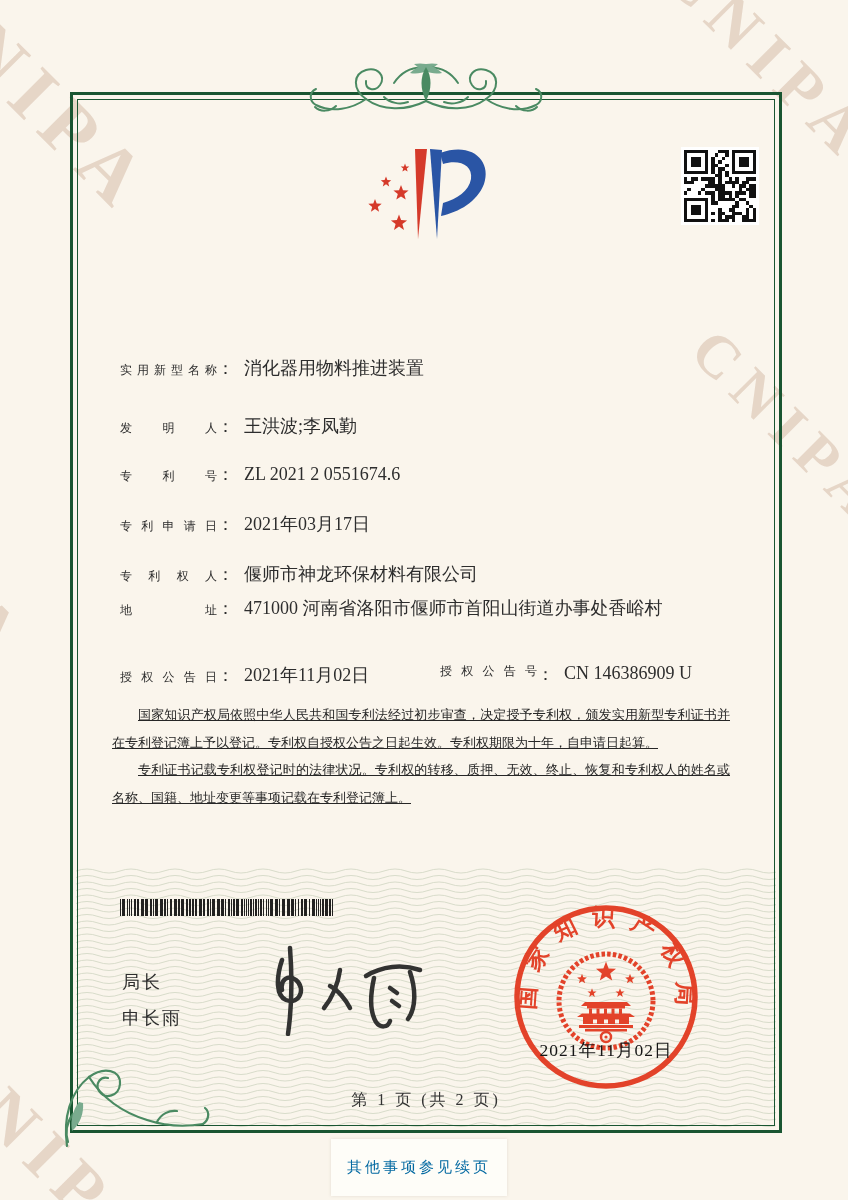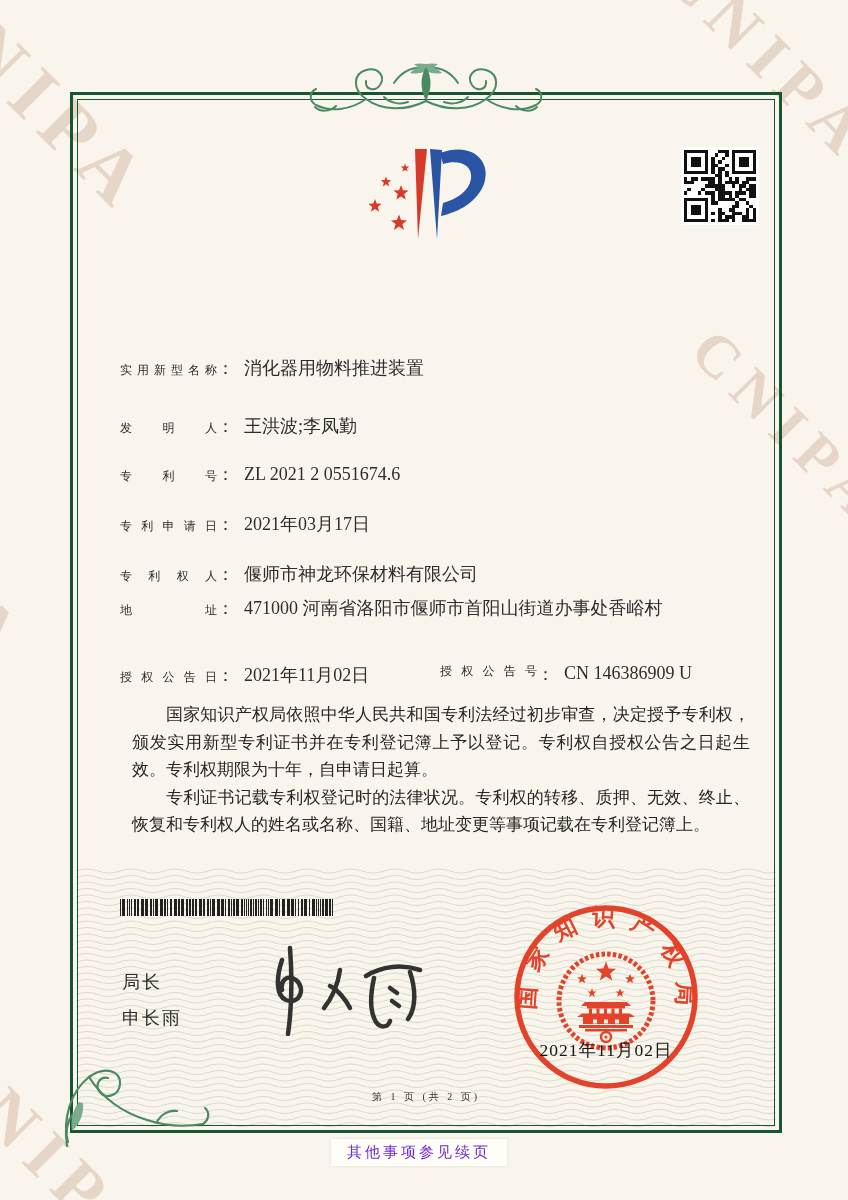--- a/index.html
+++ b/index.html
@@ -24,35 +24,35 @@
   .frow{position:absolute;left:0;display:flex;align-items:baseline;white-space:nowrap;}
   .frow:nth-of-type(1){top:4px;}  .frow:nth-of-type(2){top:62px;}
   .frow:nth-of-type(3){top:111px;}.frow:nth-of-type(4){top:160px;}
   .frow:nth-of-type(5){top:210px;}.frow:nth-of-type(6){top:244px;}
   .frow:nth-of-type(7){top:311px;}
   .flabel{display:inline-block;width:97px;text-align:justify;text-align-last:justify;
           font-size:12px;}
   .fcolon{font-size:17px;}
   .fvalue{margin-left:10px;}
   .gaz{position:absolute;left:320px;display:flex;align-items:flex-start;white-space:nowrap;}
-  .para{position:absolute;left:132px;top:701px;width:618px;font-size:17px;line-height:27.5px;
-        color:#262626;z-index:4;text-align:justify;}
+  .para{position:absolute;left:112px;top:701px;width:618px;font-size:13px;line-height:27.5px;
+        color:#262626;z-index:4;text-align:justify;text-decoration:underline;}
   .para p{margin:0;text-indent:2em;}
   #barcode{position:absolute;left:120px;top:899px;height:17px;display:flex;z-index:4;}
   #barcode div{background:#222120;flex:none;height:100%;}
   .officer-title{position:absolute;left:122px;top:970px;font-size:18px;letter-spacing:2px;z-index:4;}
   .officer-name{position:absolute;left:122px;top:1006px;font-size:18px;letter-spacing:2px;z-index:4;}
   .sig{position:absolute;left:252px;top:944px;z-index:4;}
   .seal{position:absolute;left:511px;top:902px;z-index:5;}
   .seal-date{position:absolute;left:511px;top:1038px;width:190px;text-align:center;font-size:17.5px;
              letter-spacing:1px;color:#161616;z-index:6;}
-  .page-info{position:absolute;left:70px;top:1090px;width:712px;text-align:center;font-size:10px;
+  .page-info{position:absolute;left:70px;top:1090px;width:712px;text-align:center;font-size:16px;
              letter-spacing:3px;color:#333;z-index:4;}
-  .note{position:absolute;left:331px;top:1139px;background:#fefdf8;padding:4px 16px;font-size:15px;
-        letter-spacing:3px;color:#6d28d9;z-index:4;box-shadow:0 0 3px rgba(120,110,90,0.18);}
+  .note{position:absolute;left:331px;top:1139px;background:#fefdf8;padding:19px 16px;font-size:15px;
+        letter-spacing:3px;color:#0369a1;z-index:4;box-shadow:0 0 3px rgba(120,110,90,0.18);}
 </style>
 </head>
 <body>
 
 <div class="page">
 
   <span class="wm" style="left:-42px;top:-46px;font-size:78px;">CNIPA</span>
   <span class="wm" style="left:702px;top:-64px;font-size:66px;">CNIPA</span>
   <span class="wm" style="left:-152px;top:428px;font-size:70px;">CNIPA</span>
   <span class="wm" style="left:726px;top:316px;font-size:60px;">CNIPA</span>

